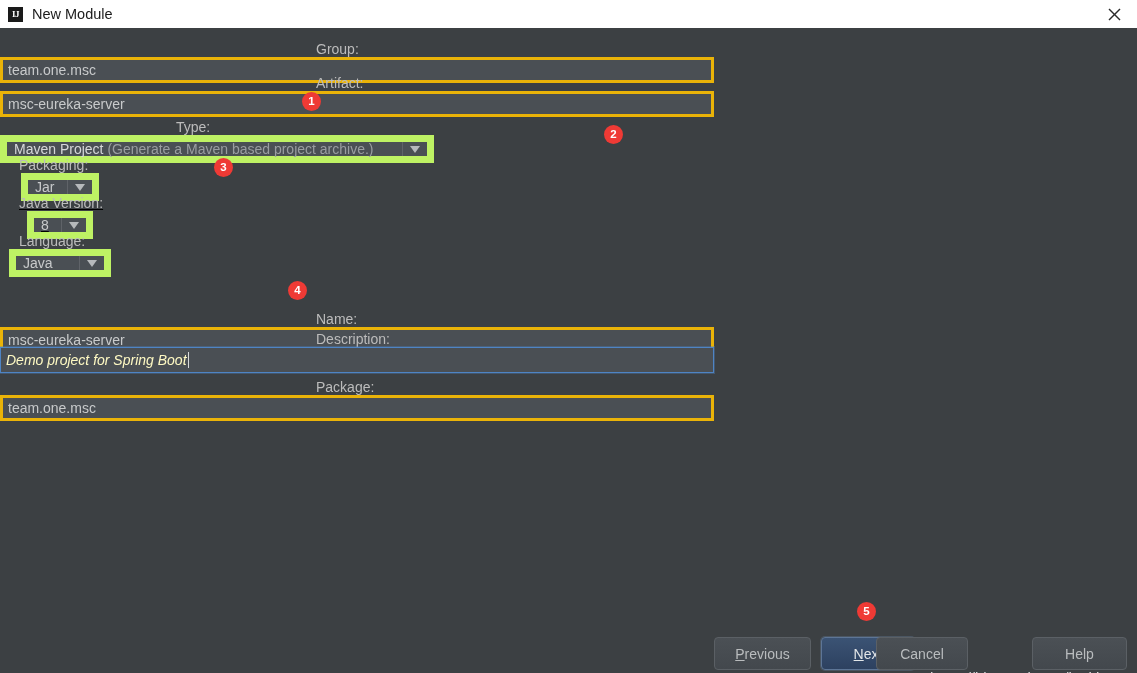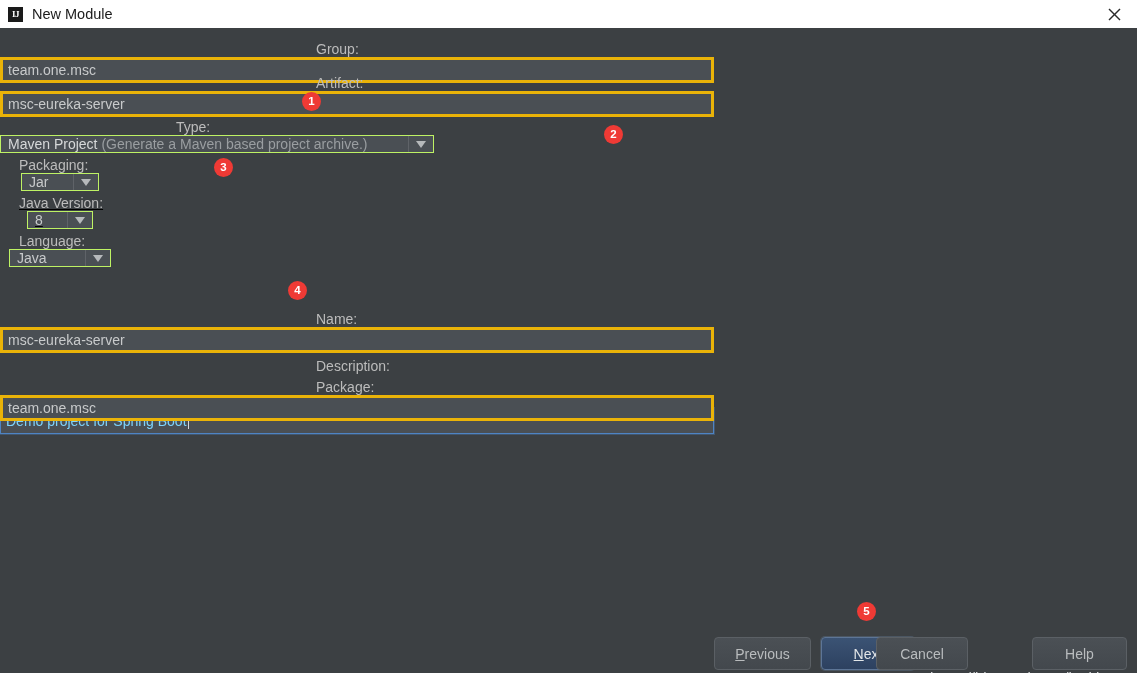--- a/index.html
+++ b/index.html
@@ -98,36 +98,37 @@
     padding: 0 5px;
     line-height: 24px;
     display: flex;
     align-items: center;
     outline: none;
   }
   .text-input.wide { width: 714px; }
   .text-input.focused {
     border: 1px solid #4e84c4;
     box-shadow: 0 0 0 1px rgba(78,132,196,0.35);
-    color: #7dd3fc;
+    color: #fef9c3;
+    font-style: italic;
   }
   .caret {
     display: inline-block;
     width: 1px;
     height: 16px;
     background: #d8dadb;
     margin-left: 1px;
     vertical-align: middle;
   }
 
   
   .combo {
     height: 28px;
     background: #4a4f54;
-    border: 1px solid #bef264;
+    border: 7px solid #bef264;
     display: flex;
     align-items: stretch;
     cursor: pointer;
   }
   .combo-text {
     display: flex;
     align-items: center;
     padding: 0 7px;
     font-size: 14px;
     color: #c8cacb;
@@ -289,21 +290,21 @@
           </div>
       </div>
     </div>
 
 
     <div class="form-row" style="top:283px;">
       <div class="form-label">Name:</div>
       <div class="text-input wide">msc-eureka-server</div>
     </div>
 
-    <div class="form-row" style="top:330px;gap:34px;">
+    <div class="form-row" style="top:303px;">
       <div class="form-label">Description:</div>
       <div class="text-input wide focused">
           <span>Demo project for Spring Boot</span>
           <span class="caret"></span>
         </div>
     </div>
 
     <div class="form-row" style="top:351px;">
       <div class="form-label">Package:</div>
       <div class="text-input wide">team.one.msc</div>

